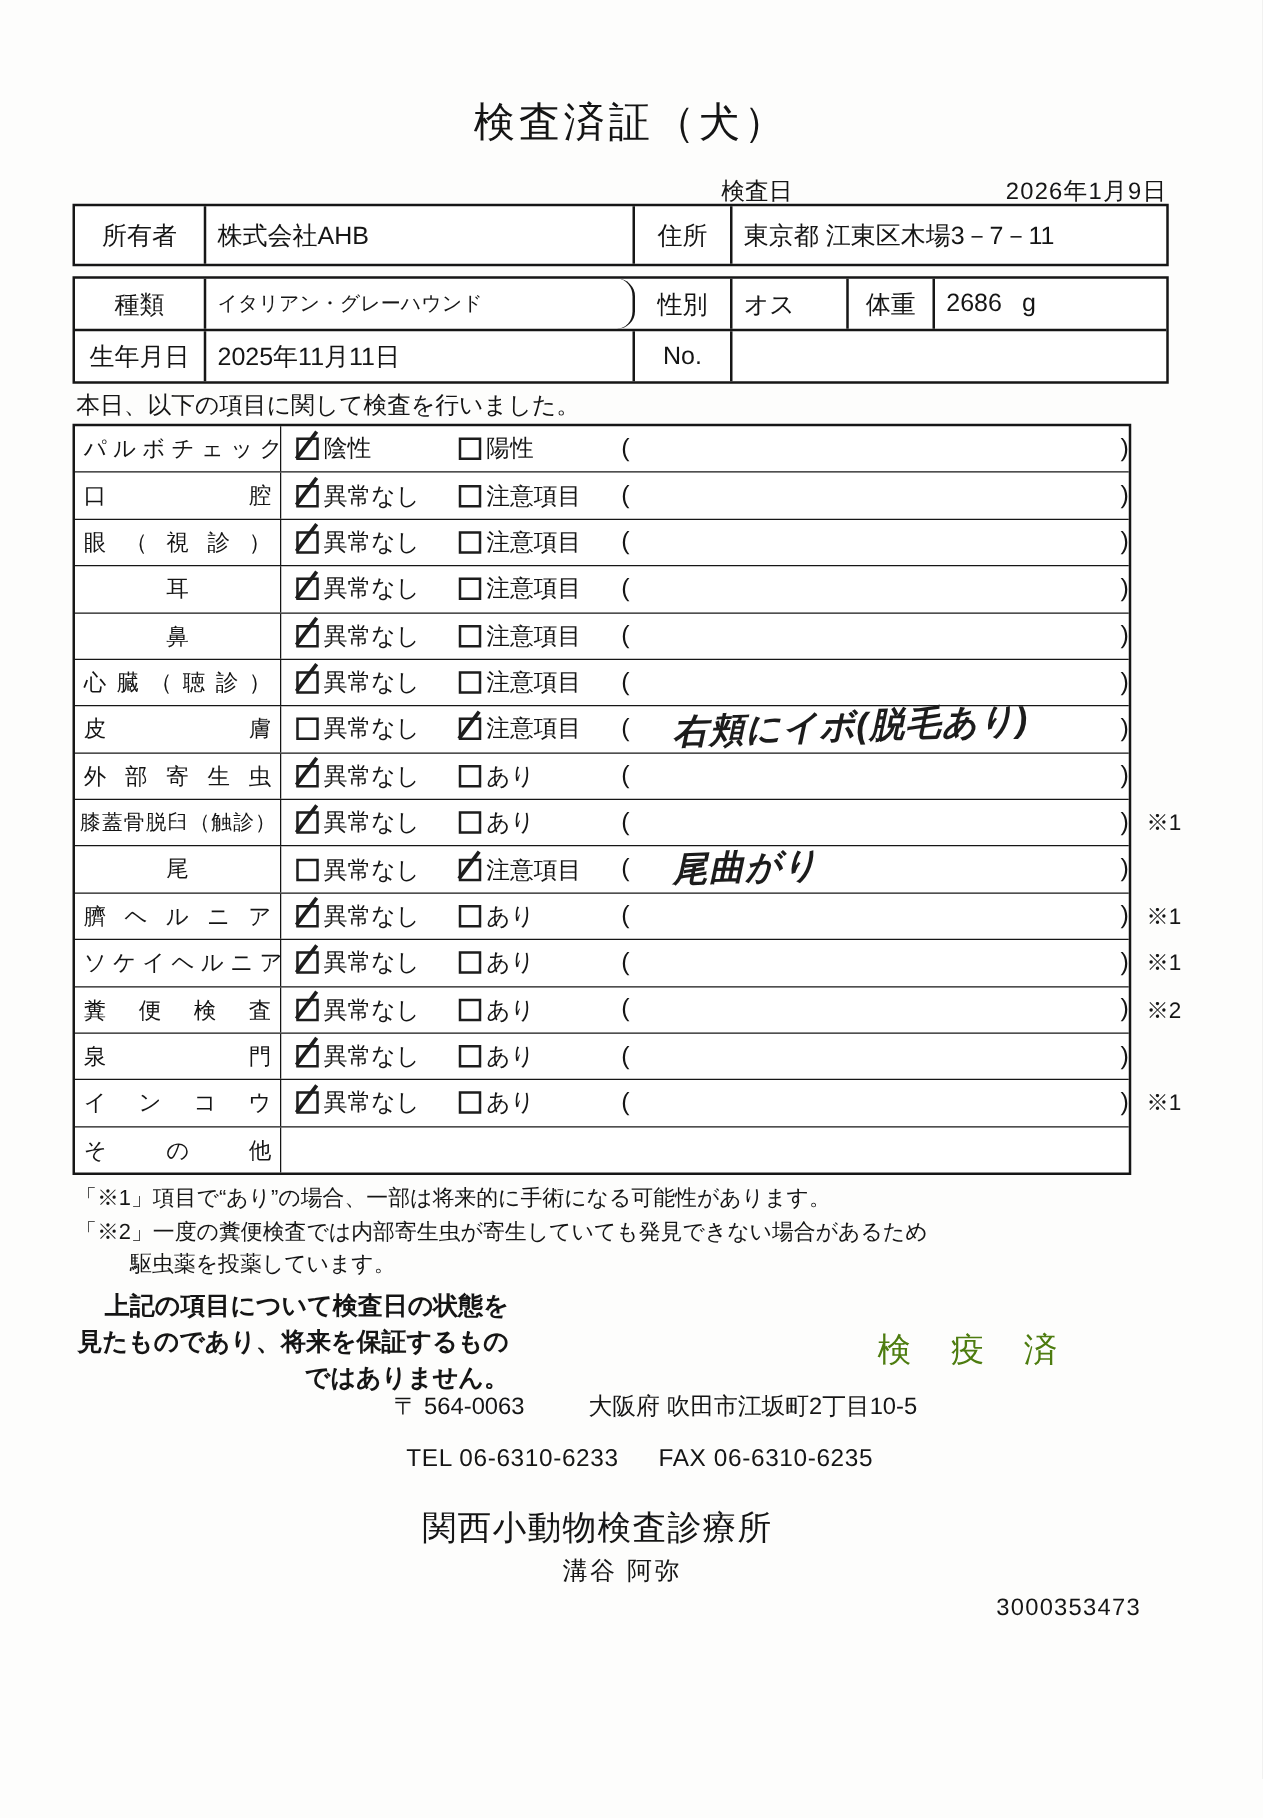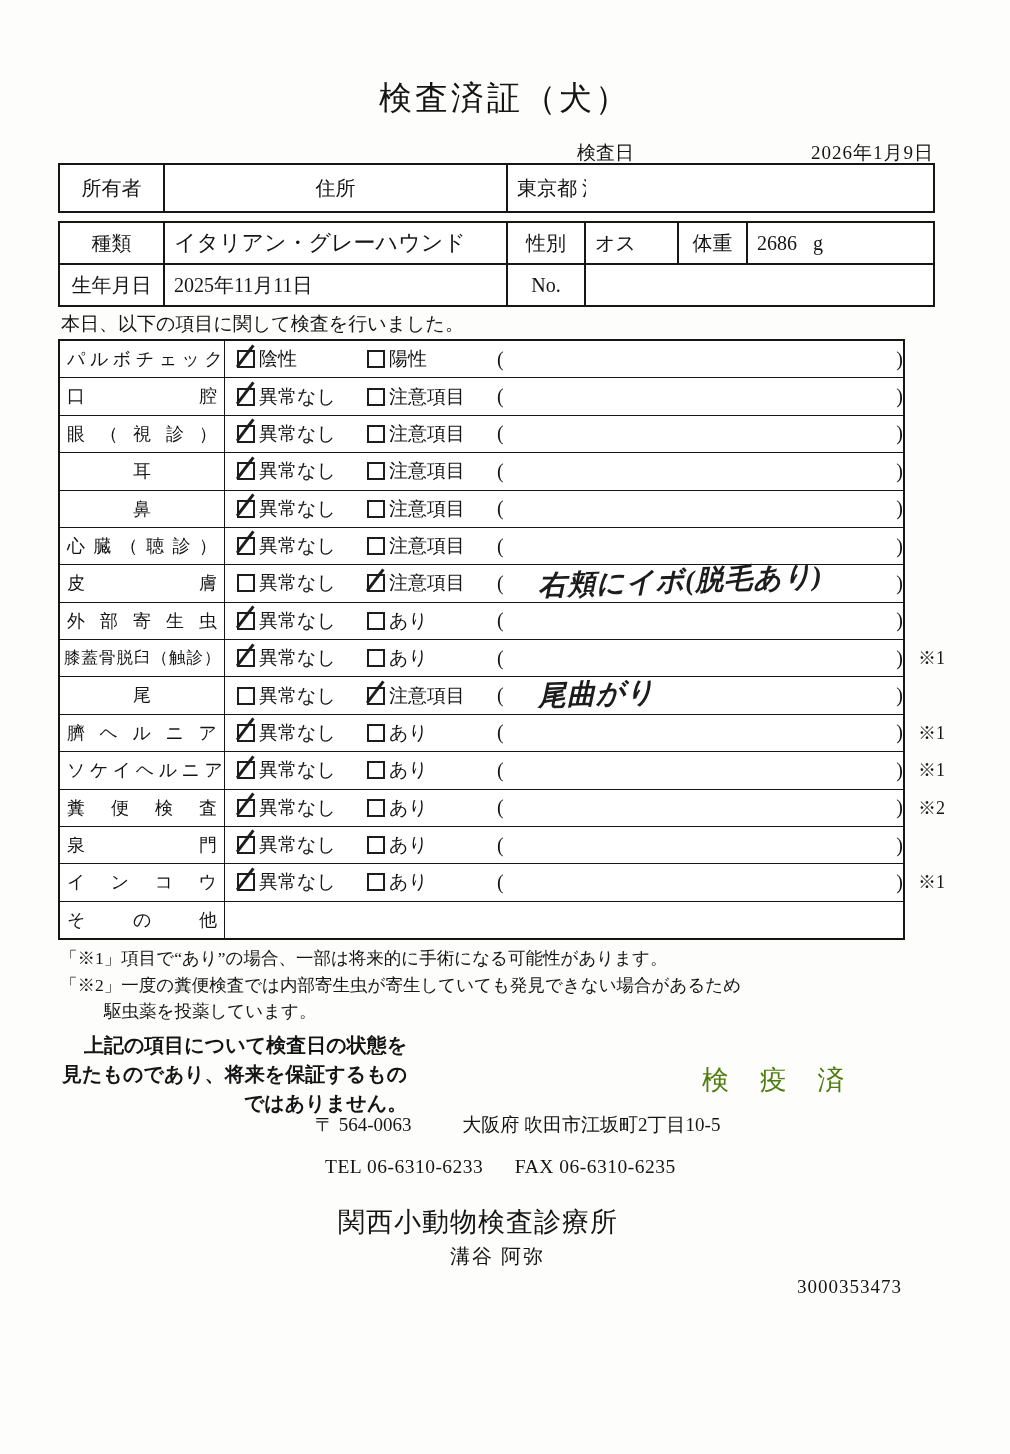--- a/index.html
+++ b/index.html
@@ -1,21 +1,21 @@
 <!DOCTYPE html>
 <html lang="ja"><head>
 <meta charset="utf-8">
 <style>
   html,body{margin:0;padding:0;background:#e8e8e8;}
   .page{
     position:relative;
     width:1010px;height:1454px;
     margin:0 auto;
     background:#fdfdfc;
-    font-family:Liberation Serif, serif;
+    font-family:Liberation Sans, sans-serif;
     color:#151515;
     overflow:hidden;
   }
   
   .title{
     position:absolute;top:76px;left:0;width:100%;
     text-align:center;font-size:33px;font-weight:500;letter-spacing:3px;margin:0;
   }
   .exam-date-row{position:absolute;top:140px;left:0;width:100%;font-size:19px;}
   .exam-date-label{position:absolute;left:577px;top:0;}
@@ -25,21 +25,21 @@
   .tbl-owner{top:163px;height:50px;display:grid;grid-template-columns:105px 343px 78px 351px;}
   .tbl-info{top:221px;height:86px;display:flex;flex-direction:column;}
   .irow{flex:1;display:grid;}
   .irow-1{grid-template-columns:105px 343px 78px 93px 69px 189px;border-bottom:2px solid #161616;}
   .irow-2{grid-template-columns:105px 343px 78px 351px;}
   .cell{display:flex;align-items:center;font-size:20px;padding:0 9px;box-sizing:border-box;overflow:hidden;white-space:nowrap;}
   .cell.lbl{justify-content:center;border-right:2px solid #161616;padding:0 4px;}
   .cell.val{border-right:2px solid #161616;}
   .cell.last{border-right:none;}
   .cell.num{gap:16px;}
-  .breed{font-size:22px;}
+  .breed{font-size:16px;border-radius:14px;}
   
   .intro{position:absolute;left:61px;top:311px;font-size:19px;}
   
   .check-table{
     position:absolute;left:58px;top:339px;width:847px;height:601px;
     border:2px solid #161616;box-sizing:border-box;background:#fff;
     display:flex;flex-direction:column;
   }
   .trow{flex:1;display:flex;border-bottom:1.5px solid #161616;position:relative;}
   .trow:last-child{border-bottom:none;}
@@ -93,20 +93,21 @@
 
   <h1 class="title">検査済証（犬）</h1>
 
   <div class="exam-date-row">
     <span class="exam-date-label">検査日</span>
     <span class="exam-date-value">2026年1月9日</span>
   </div>
 
   <div class="tbl tbl-owner">
     <div class="cell lbl">所有者</div>
+    <div class="cell val">株式会社AHB</div>
     <div class="cell lbl">住所</div>
     <div class="cell last">東京都 江東区木場3－7－11</div>
   </div>
 
   <div class="tbl tbl-info">
     <div class="irow irow-1">
       <div class="cell lbl">種類</div>
       <div class="cell val breed">イタリアン・グレーハウンド</div>
       <div class="cell lbl">性別</div>
       <div class="cell val">オス</div>

